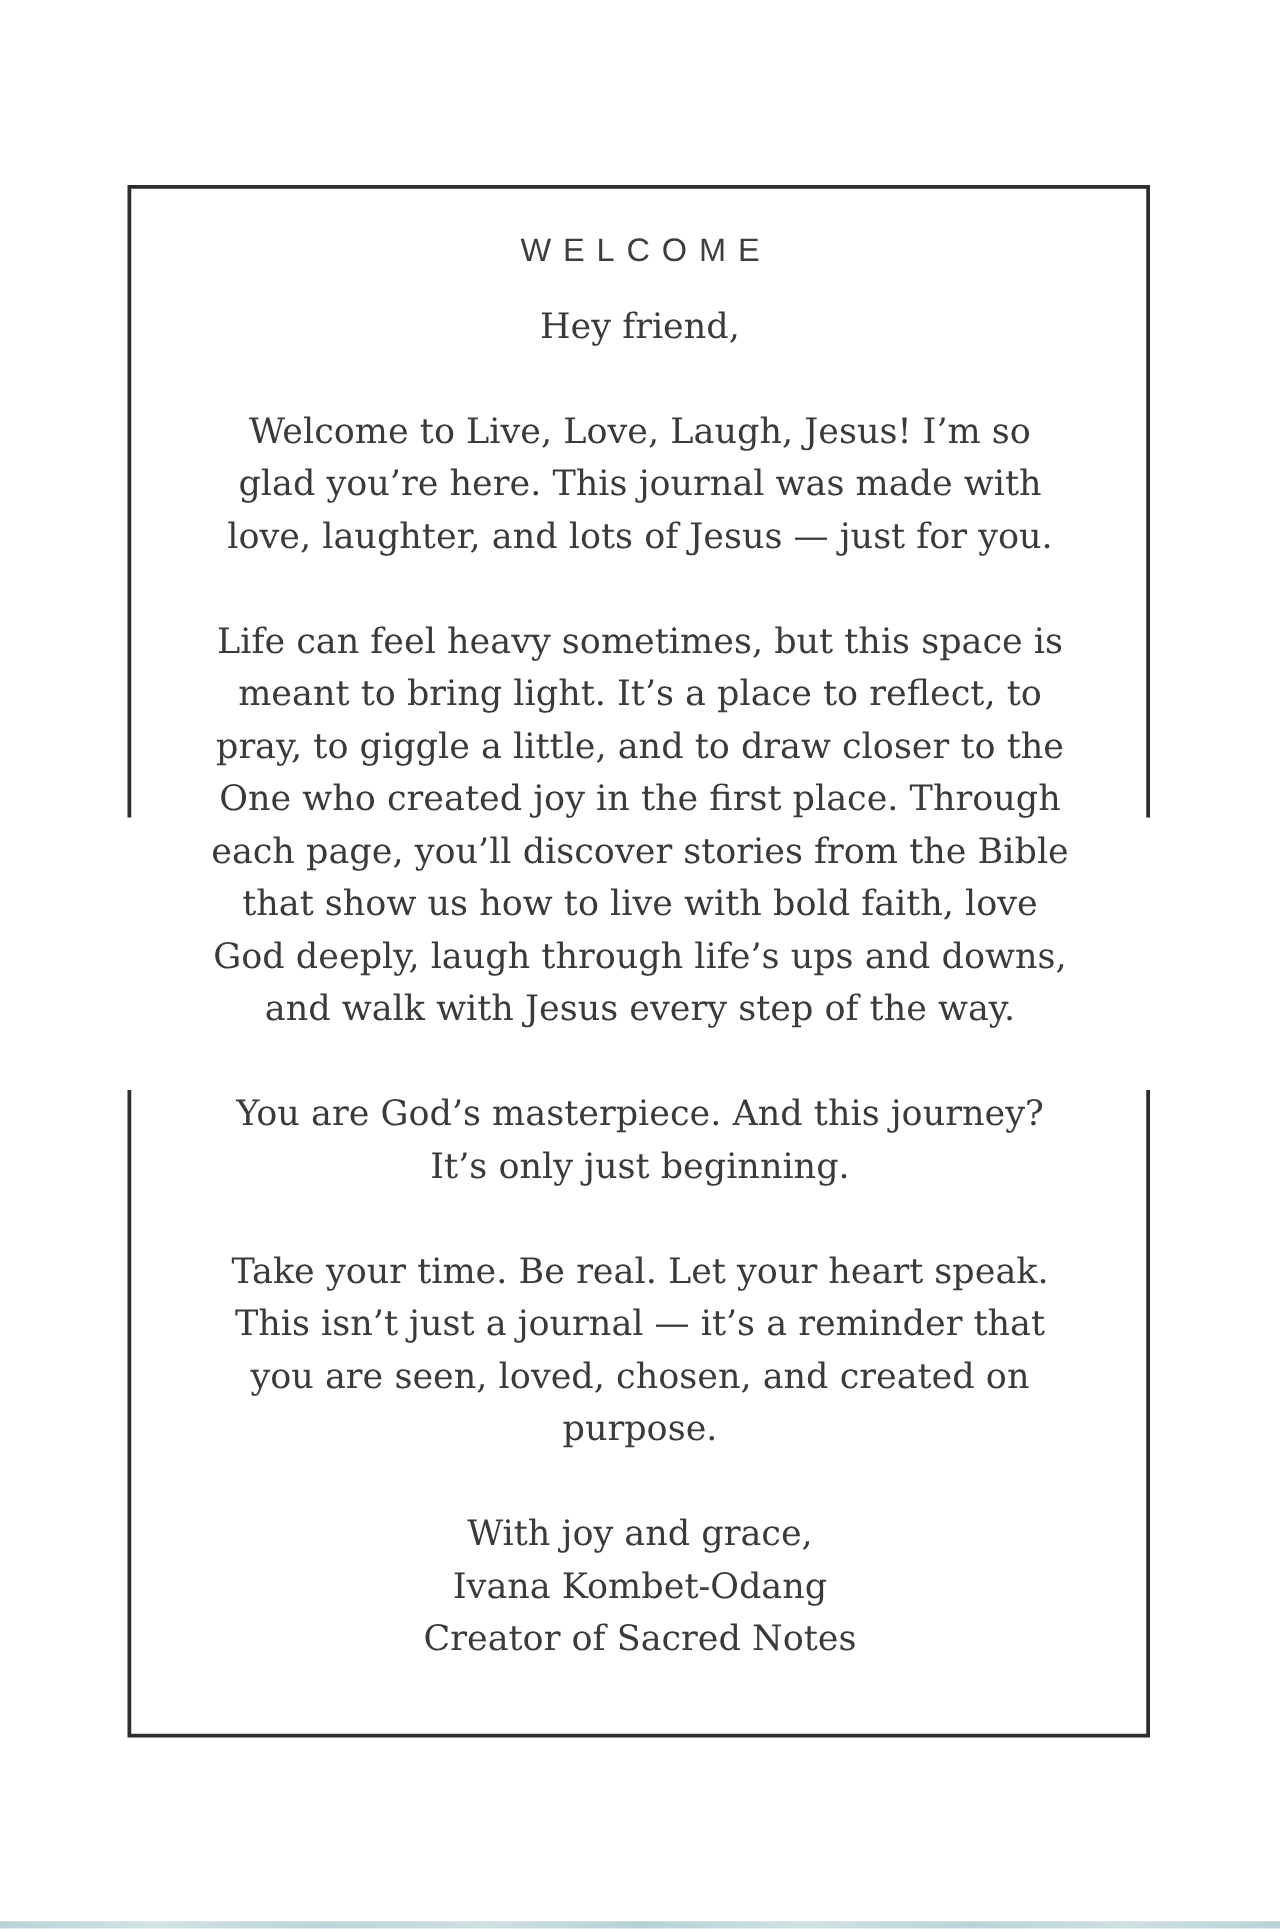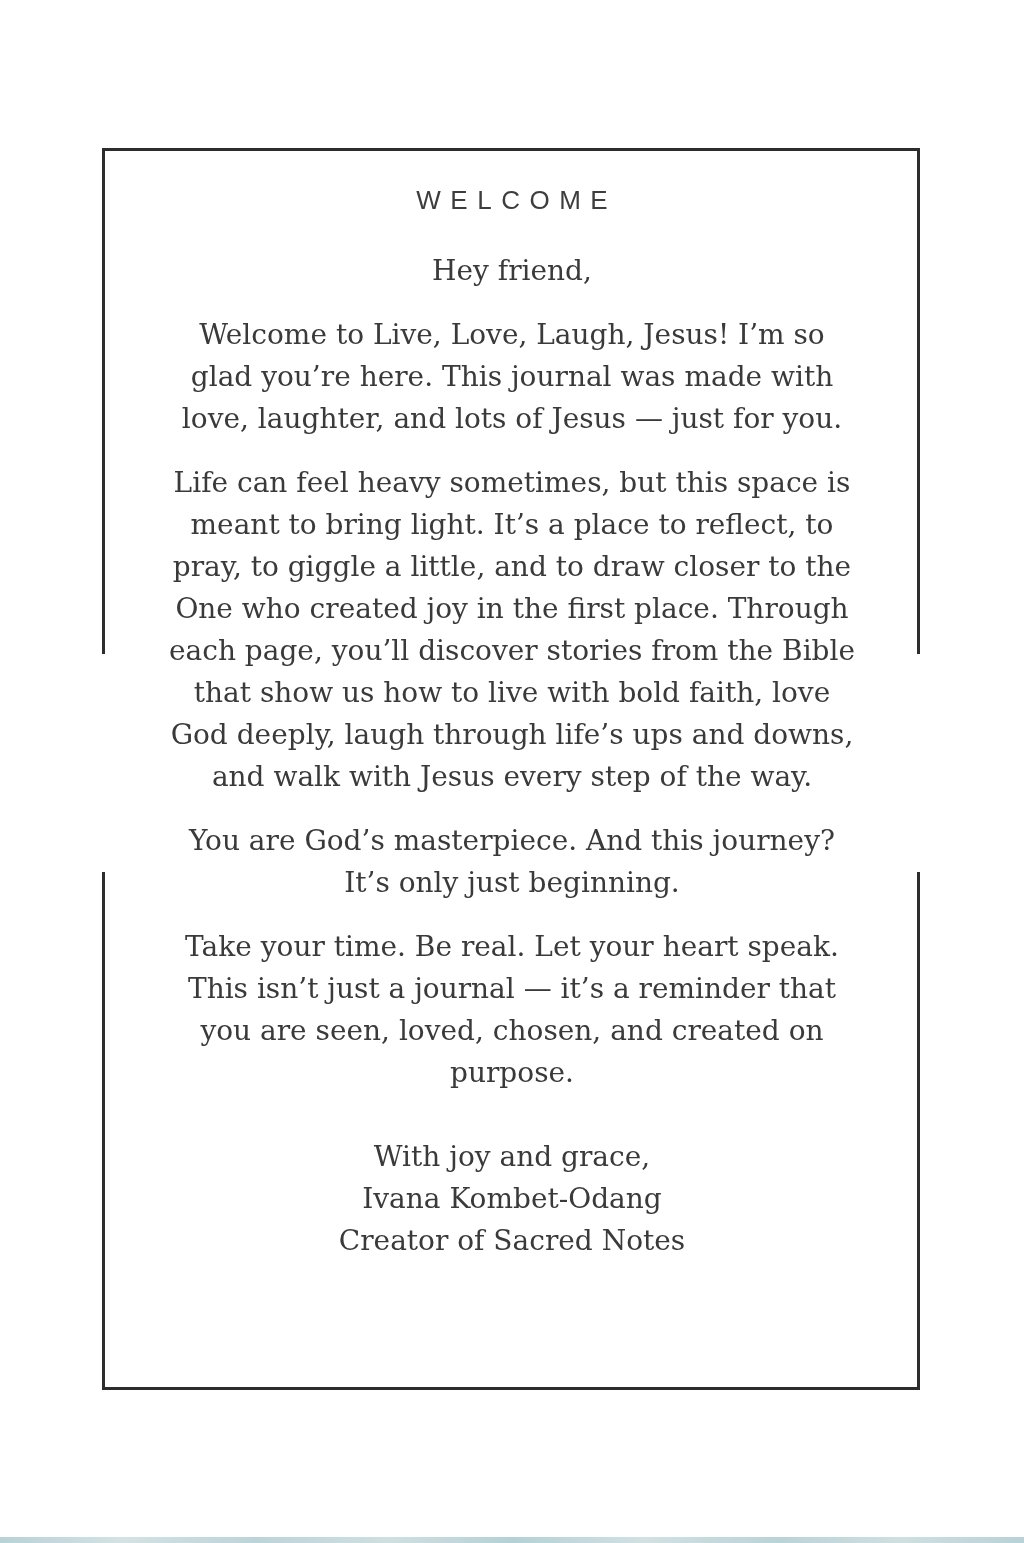--- a/index.html
+++ b/index.html
@@ -45,28 +45,28 @@
     margin: 0;
     font-family: "Liberation Sans", sans-serif;
     font-size: 26px;
     font-weight: 400;
     letter-spacing: 9.5px;
     text-indent: 9.5px;
     line-height: 32px;
     color: #3d3d3d;
   }
   .salutation {
-    margin: 34px auto 0;
+    margin: 24px auto 0;
     width: 900px;
     font-size: 28px;
     line-height: 42px;
     white-space: pre-line;
   }
   .para {
-    margin: 22px auto 0;
+    margin: 42px auto 0;
     width: 900px;
     font-size: 28px;
     line-height: 42px;
     white-space: pre-line;
   }
   .closing {
     margin: 42px auto 16px;
     width: 900px;
     font-size: 28px;
     line-height: 42px;

